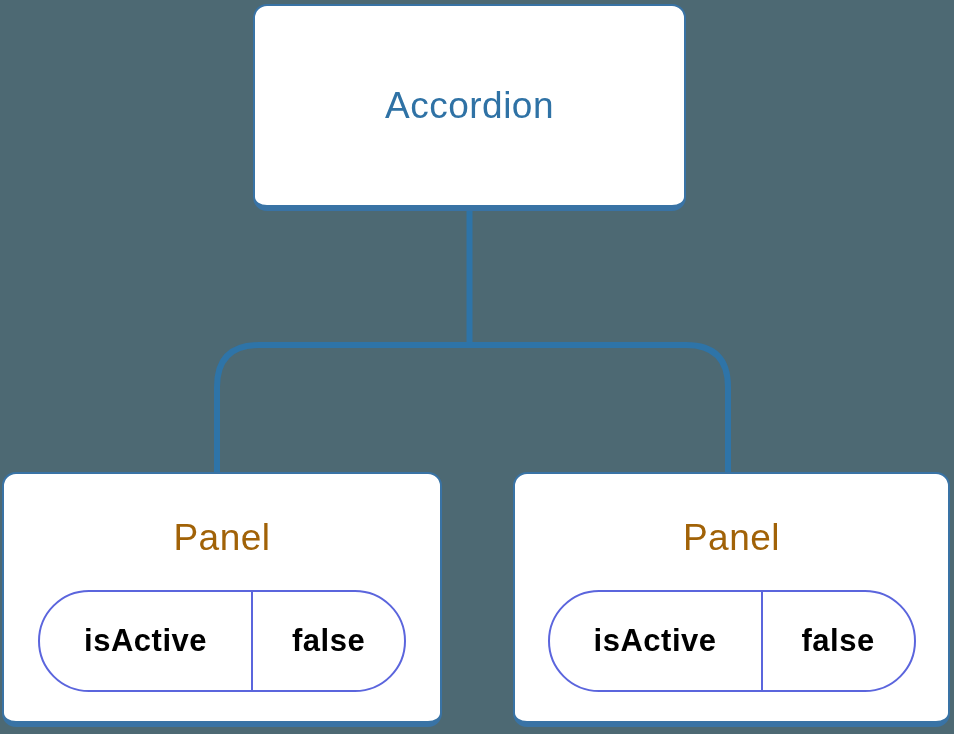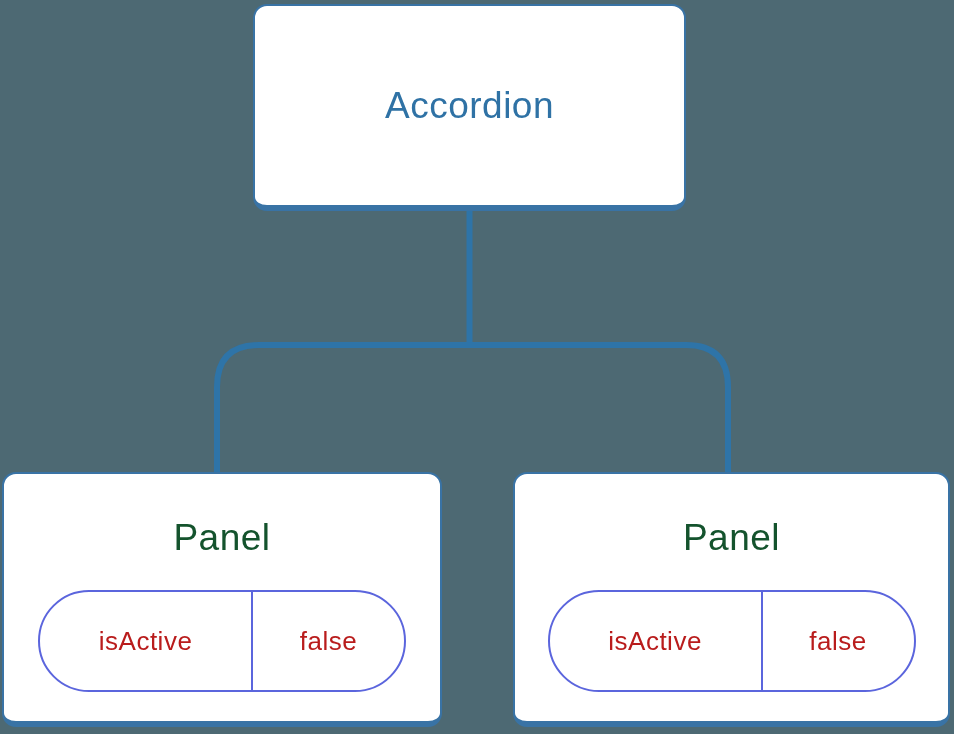--- a/index.html
+++ b/index.html
@@ -61,41 +61,41 @@
   .node-panel-right {
     left: 513px;
     width: 437px;
   }
   .panel-title {
     margin-top: 45px;
     text-align: center;
     font-size: 37px;
     line-height: 37px;
     font-weight: 500;
-    color: #14532d;
+    color: #a16207;
     letter-spacing: 0.5px;
   }
   .state-pill {
     margin: 34px auto 0 auto;
     width: 368px;
     height: 102px;
     border: 2px solid #5b65dd;
     border-radius: 60px;
     box-sizing: border-box;
     display: flex;
     align-items: stretch;
     overflow: hidden;
   }
   .state-key, .state-value {
     display: flex;
     align-items: center;
     justify-content: center;
-    color: #b91c1c;
-    font-size: 26px;
-    font-weight: 400;
+    color: #000000;
+    font-size: 31px;
+    font-weight: 700;
     letter-spacing: 0.5px;
   }
   .state-key {
     flex: 0 0 58%;
     border-right: 2px solid #5b65dd;
   }
   .state-value {
     flex: 1 1 auto;
     text-align: center;
   }

